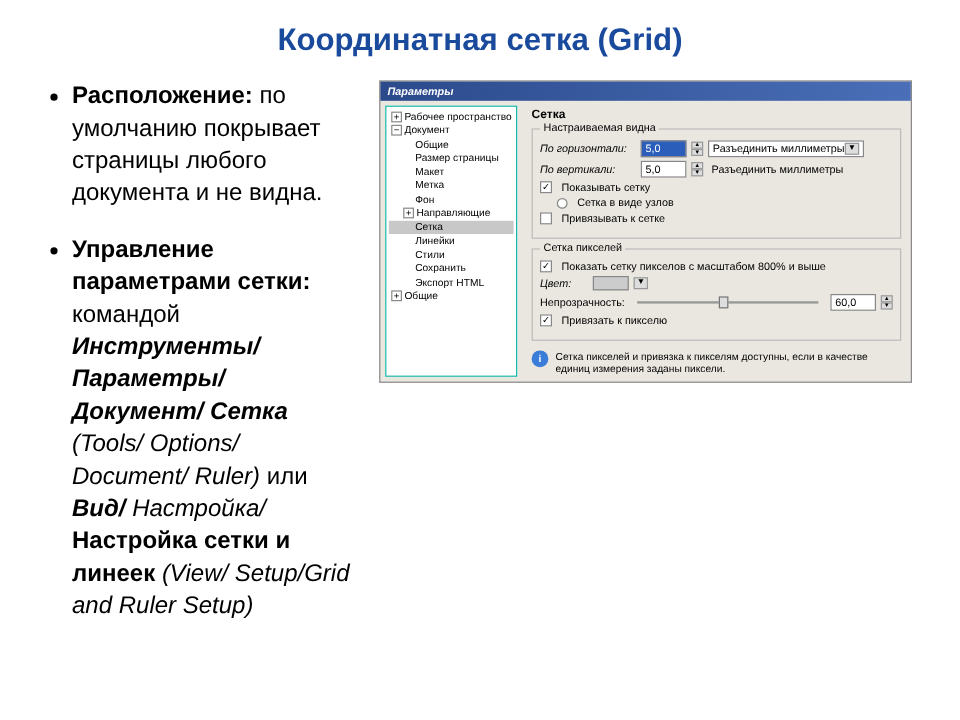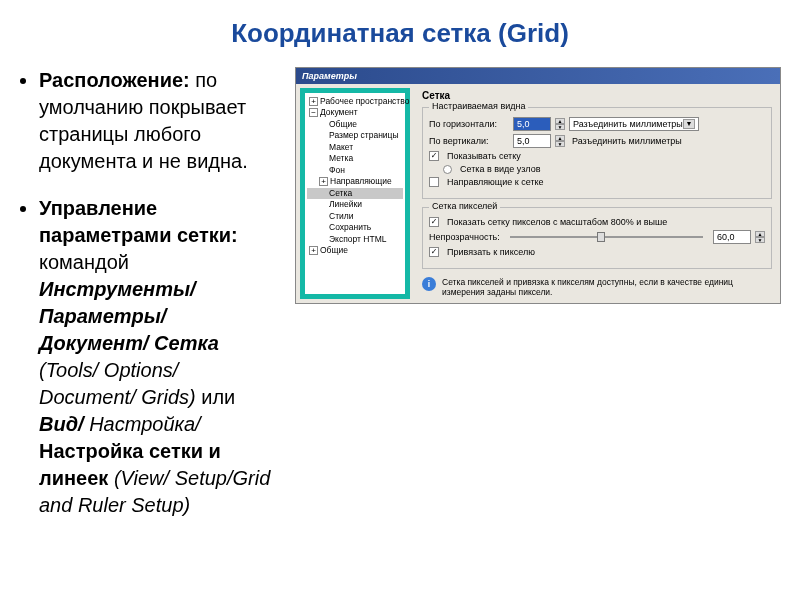--- a/index.html
+++ b/index.html
@@ -1,38 +1,38 @@
 <!DOCTYPE html>
 <html><head>
 <meta charset="utf-8">
 <style>
 * { box-sizing: border-box; margin: 0; padding: 0; }
 body { width: 800px; height: 600px; background: #fff; font-family: Arial, sans-serif; position: relative; }
-.slide { padding: 18px 19px; }
+.slide { padding: 18px 40px; }
 .title { color: #1a4a9c; font-size: 26px; font-weight: bold; text-align: center; margin-bottom: 18px; }
 .content { display: flex; gap: 16px; }
 .left { width: 260px; font-size: 20px; line-height: 1.35; color: #000; }
 .left ul { list-style: disc; padding-left: 20px; }
 .left li { margin-bottom: 20px; }
 .right { flex: 1; }
 .dialog { border: 1px solid #888; font-family: Tahoma, sans-serif; font-size: 9px; background: #eae7e0; }
 .titlebar { background: linear-gradient(to right, #2b4a8c, #4a6fb8); color: #fff; padding: 3px 6px; font-weight: bold; font-style: italic; }
 .dlg-body { display: flex; }
-.tree { width: 110px; background: #fff; border: 5px solid #14b8a6; margin: 4px; padding: 3px 2px; font-size: 8.5px; line-height: 1.35; }
+.tree { width: 110px; background: #fff; border: 1px solid #14b8a6; margin: 4px; padding: 3px 2px; font-size: 8.5px; line-height: 1.35; }
 .tree-item { white-space: nowrap; padding-left: 2px; }
 .tree-sub { padding-left: 12px; }
 .tree-sub2 { padding-left: 22px; }
 .tree-sel { background: #c8c8c8; }
 .exp { display: inline-block; width: 9px; height: 9px; border: 1px solid #888; text-align: center; line-height: 7px; font-size: 8px; margin-right: 2px; background: #fff; }
 .panel { flex: 1; padding: 6px 8px; }
 .panel-title { font-weight: bold; font-size: 10px; margin-bottom: 6px; }
 .group { border: 1px solid #bbb; padding: 6px 6px 8px; margin-bottom: 8px; position: relative; }
 .group-title { position: absolute; top: -7px; left: 6px; background: #eae7e0; padding: 0 3px; font-size: 9px; }
 .row { display: flex; align-items: center; margin: 3px 0; gap: 4px; }
-.label { width: 80px; }
+.label { width: 80px; font-style: italic; }
 .input { background: #fff; border: 1px solid #888; padding: 1px 3px; width: 38px; }
 .sel-blue { background: #2b5dbb; color: #fff; }
 .spinner { display: inline-flex; flex-direction: column; }
 .spin-btn { width: 10px; height: 6px; background: #ddd; border: 1px solid #999; font-size: 5px; line-height: 4px; text-align: center; }
 .dropdown { background: #fff; border: 1px solid #888; padding: 1px 3px; width: 130px; display: flex; justify-content: space-between; align-items: center; }
 .dd-arrow { background: #ddd; border: 1px solid #999; width: 12px; height: 10px; text-align: center; line-height: 8px; font-size: 7px; }
 .chk { display: inline-block; width: 10px; height: 10px; border: 1px solid #888; background: #fff; margin-right: 4px; text-align: center; line-height: 8px; font-size: 8px; }
 .radio { display: inline-block; width: 9px; height: 9px; border: 1px solid #888; border-radius: 50%; background: #fff; margin-right: 4px; margin-left: 14px; position: relative; }
 .radio.on::after { content: ''; position: absolute; width: 5px; height: 5px; background: #333; border-radius: 50%; top: 2px; left: 2px; }
 .slider-track { flex: 1; height: 2px; background: #999; position: relative; margin: 0 6px; }
@@ -46,21 +46,21 @@
 
 <div class="slide">
   <h1 class="title">Координатная сетка (Grid)</h1>
   <div class="content">
     <div class="left">
       <ul>
         <li>
           <b>Расположение:</b><span> по умолчанию покрывает страницы любого документа и не видна.</span>
         </li>
         <li>
-          <b>Управление параметрами сетки:</b><span> командой </span><b><i>Инструменты/ Параметры/ Документ/ Сетка</i></b><i> (Tools/ Options/ Document/ Grids)</i><span> или </span><b><i>Вид/</i></b><i> Настройка/</i><b>Настройка сетки и линеек</b><i> (View/ Setup/Grid and Ruler Setup)</i>
+          <b>Управление параметрами сетки:</b><span> командой </span><b><i>Инструменты/ Параметры/ Документ/ Сетка</i></b><i> (Tools/ Options/ Document/ Ruler)</i><span> или </span><b><i>Вид/</i></b><i> Настройка/</i><b>Настройка сетки и линеек</b><i> (View/ Setup/Grid and Ruler Setup)</i>
         </li>
       </ul>
     </div>
     <div class="right">
       <div class="dialog">
         <div class="titlebar">Параметры</div>
         <div class="dlg-body">
           <div class="tree">
             <div class="tree-item"><span class="exp">+</span><span>Рабочее пространство</span></div>
             <div class="tree-item"><span class="exp">−</span><span>Документ</span></div>
@@ -105,28 +105,33 @@
               <div class="row">
                   <span class="chk">✓</span>
                   <span>Показывать сетку</span>
                 </div>
               <div class="row">
                   <span class="radio"></span>
                   <span>Сетка в виде узлов</span>
                 </div>
               <div class="row">
                   <span class="chk"></span>
-                  <span>Направляющие к сетке</span>
+                  <span>Привязывать к сетке</span>
                 </div>
             </div>
             <div class="group">
               <div class="group-title">Сетка пикселей</div>
               <div class="row">
                   <span class="chk">✓</span>
                   <span>Показать сетку пикселов с масштабом 800% и выше</span>
+                </div>
+              <div class="row">
+                  <span class="label" style="width:40px">Цвет:</span>
+                  <span class="colorwell"></span>
+                  <span class="dd-arrow">▼</span>
                 </div>
               <div class="row">
                 <span>Непрозрачность:</span>
                 <div class="slider-track">
                     <div class="slider-thumb"></div>
                   </div>
                 <span class="input">60,0</span>
                 <span class="spinner">
                     <span class="spin-btn">▲</span>
                     <span class="spin-btn">▼</span>

